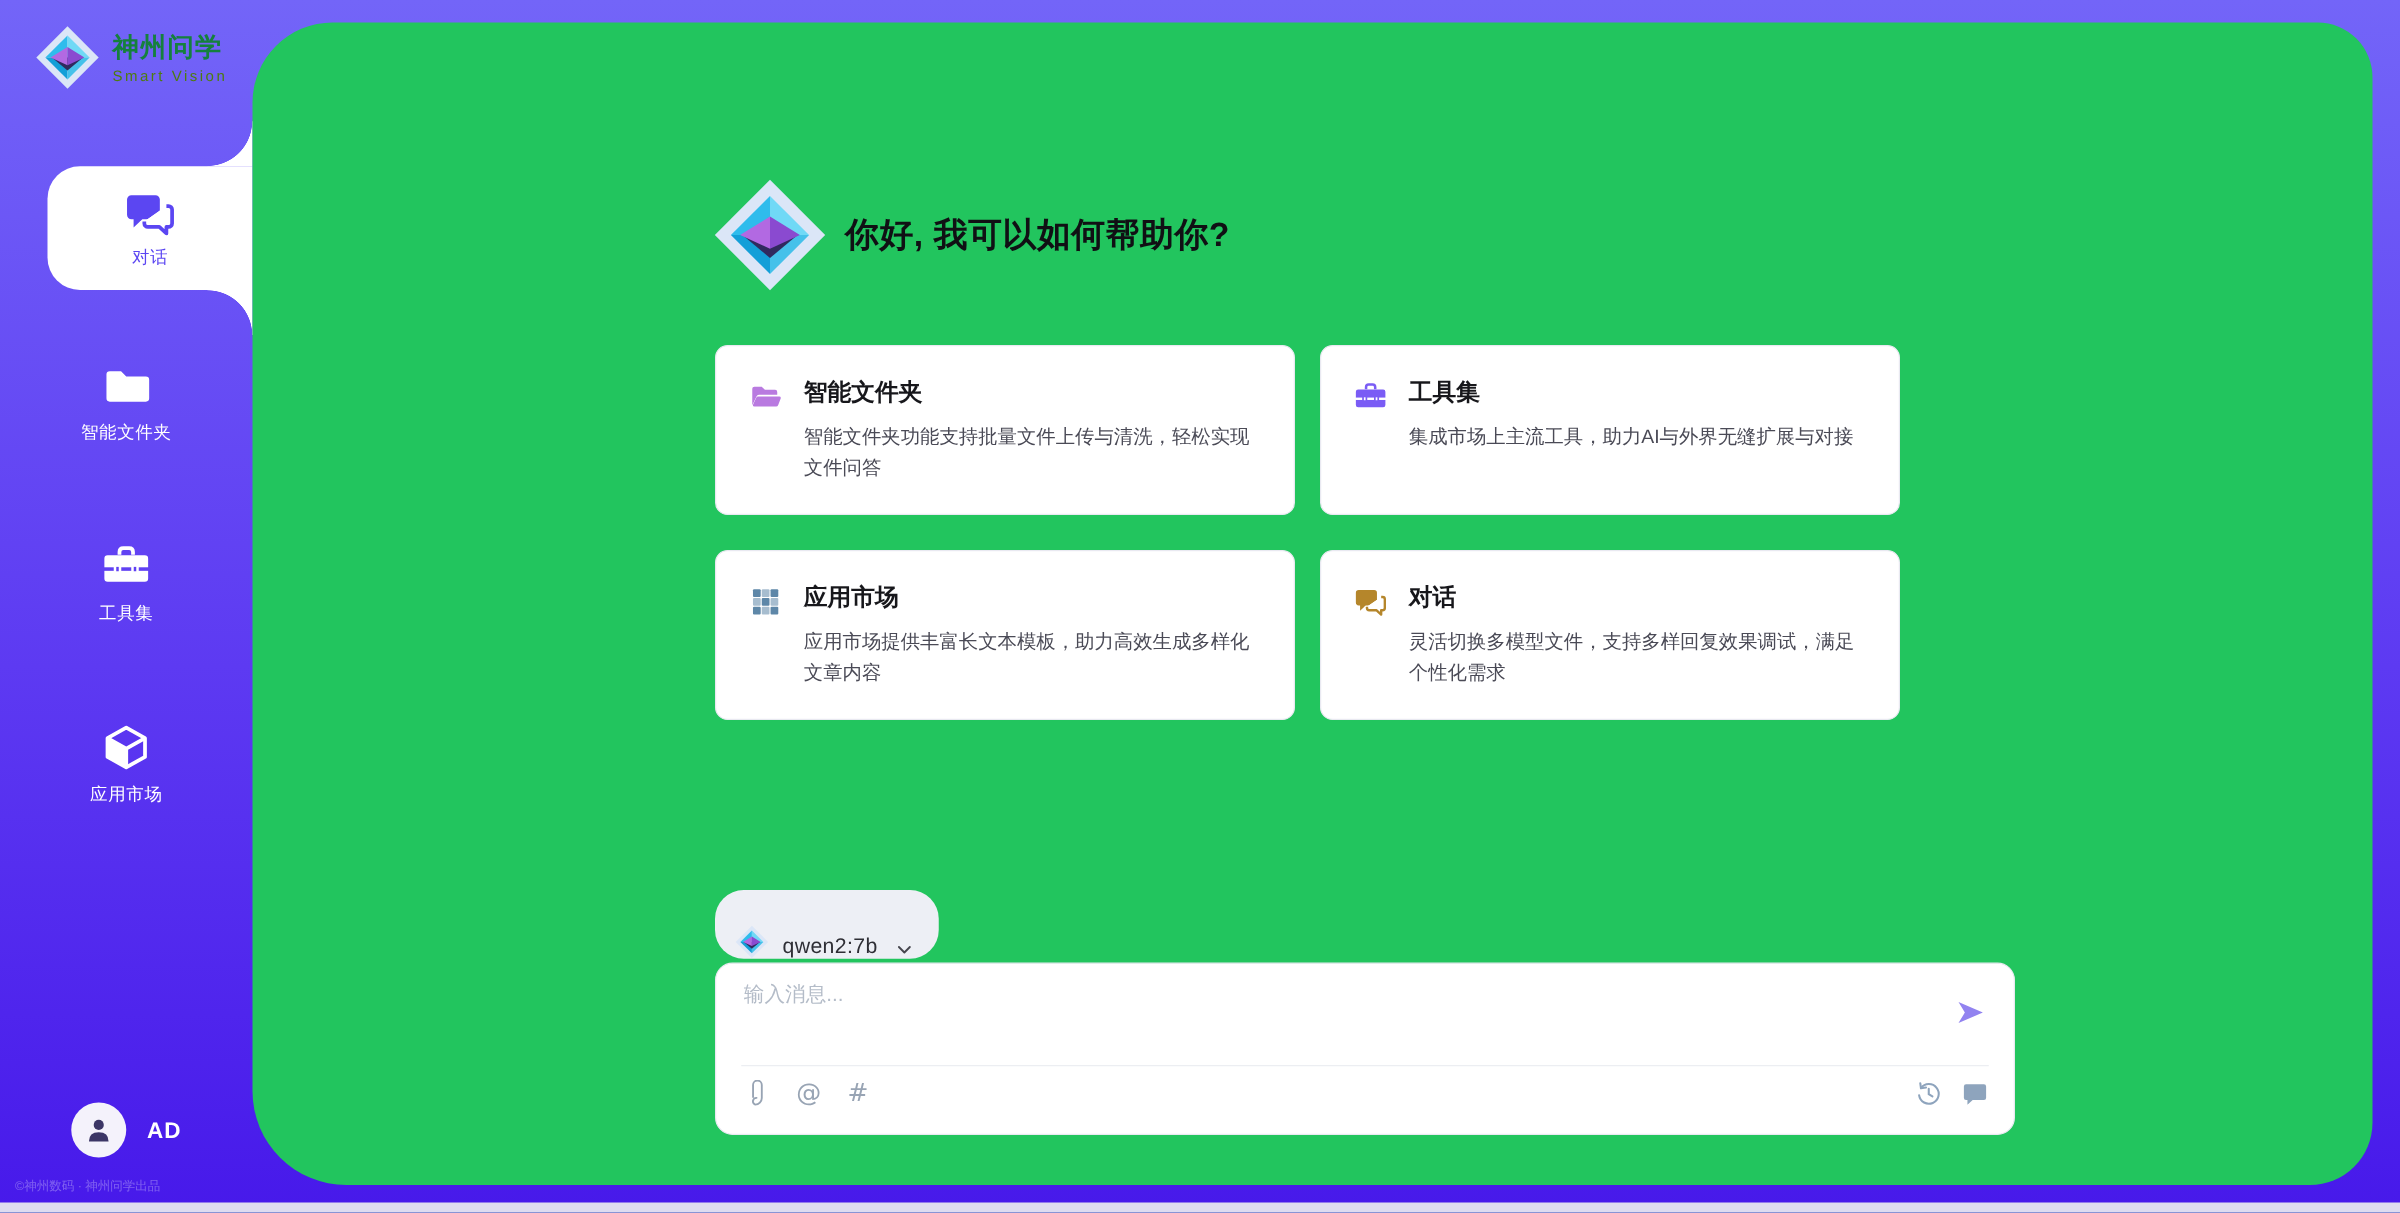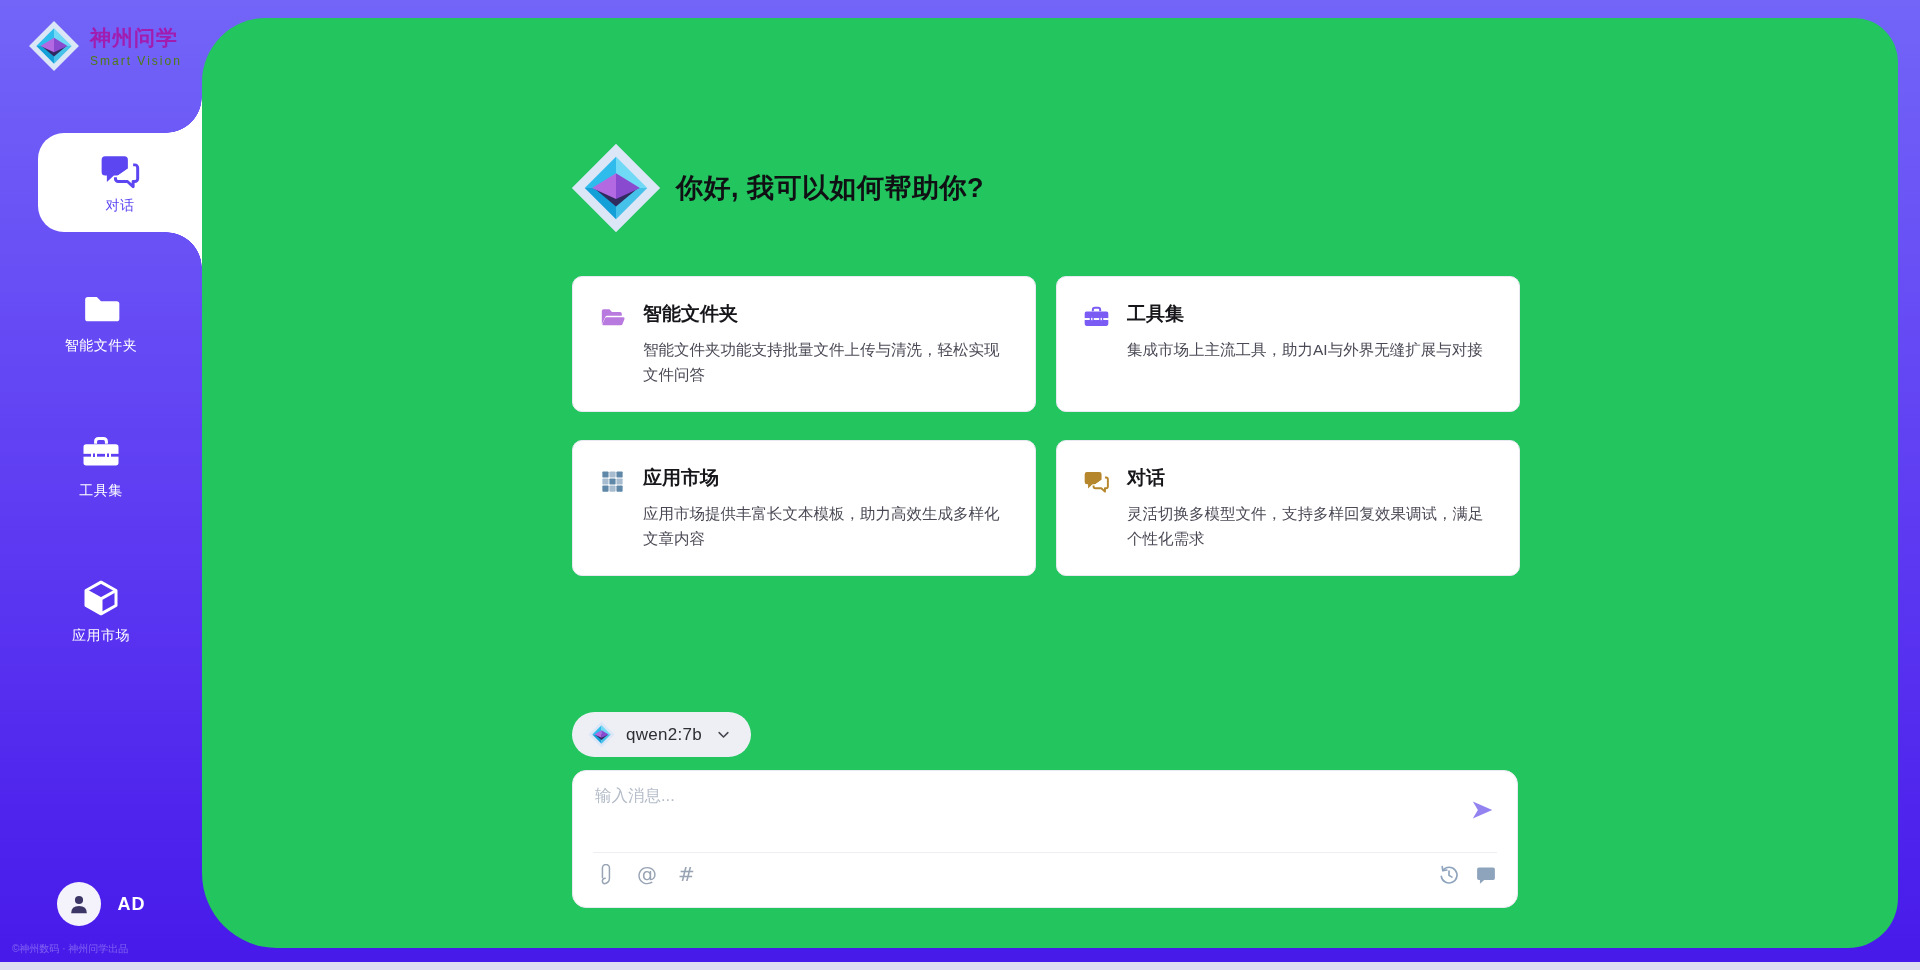--- a/index.html
+++ b/index.html
@@ -8,21 +8,21 @@
     font-family:"Liberation Sans","DejaVu Sans",sans-serif;
     background:linear-gradient(180deg,#7365f8 0%,#5d3af2 55%,#4719ea 100%);
     position:relative;
   }
   svg { display:block; }
 
   
   .sidebar { position:absolute; left:0; top:0; width:202px; height:970px; }
   .brand { position:absolute; left:28px; top:20px; display:flex; align-items:center; gap:10px; }
   .brand-logo { width:52px; height:52px; }
-  .brand-name { color:#a21caf; font-size:21px; font-weight:700; letter-spacing:1px; }
+  .brand-name { color:#15803d; font-size:21px; font-weight:700; letter-spacing:1px; }
   .brand-sub { color:#4d7c0f; font-size:12px; letter-spacing:2px; margin-top:2px; }
 
   .tab-active {
     position:absolute; left:38px; top:133px; width:164px; height:99px;
     background:#fff; border-radius:26px 0 0 26px;
     display:flex; flex-direction:column; align-items:center; justify-content:center; gap:5px;
     color:#5b46f2; cursor:pointer;
   }
   .tab-active::before {
     content:""; position:absolute; right:0; top:-36px; width:36px; height:36px;
@@ -68,30 +68,30 @@
   }
   .card-icon { position:absolute; left:26px; top:27px; width:27px; height:27px; }
   .card-title { margin-left:42px; font-size:19px; font-weight:700; color:#17171b; }
   .card-desc { margin-left:42px; margin-top:10px; font-size:15.5px; color:#4a4a56; line-height:1.62; max-width:400px; }
   .ic-folder { color:#b97ae0; }
   .ic-toolbox { color:#7a5cf5; }
   .ic-grid { color:#5e87a8; }
   .ic-chat-gold { color:#b5862b; }
 
   .model-pill {
-    position:absolute; left:370px; top:694px; height:45px;
-    display:inline-flex; align-items:center; gap:11px;
+    position:absolute; left:370px; top:694px; height:55px;
+    display:inline-flex; align-items:flex-end; gap:11px;
     background:#edeff5; border-radius:23px; padding:0 20px 0 16px; cursor:pointer;
   }
   .pill-logo { width:27px; height:27px; }
   .pill-label { font-size:17px; color:#2e2e35; letter-spacing:.3px; }
   .pill-chevron { width:15px; height:15px; color:#45454d; margin-left:3px; }
 
   .composer {
-    position:absolute; left:370px; top:752px; width:946px; height:138px;
+    position:absolute; left:370px; top:752px; width:1040px; height:138px;
     border:1.5px solid #e9e9f1; border-radius:14px; background:#fff;
   }
   .composer textarea {
     position:absolute; left:22px; top:14px; width:840px; height:56px;
     border:none; outline:none; resize:none; background:transparent;
     font-family:inherit; font-size:16.5px; color:#333;
   }
   .composer textarea::placeholder { color:#b4bcc8; }
   .send-btn { position:absolute; right:22px; top:26px; width:26px; height:26px; color:#9283f0; cursor:pointer; }
   .composer-divider { position:absolute; left:20px; right:20px; top:81px; height:1px; background:#eceef2; }

